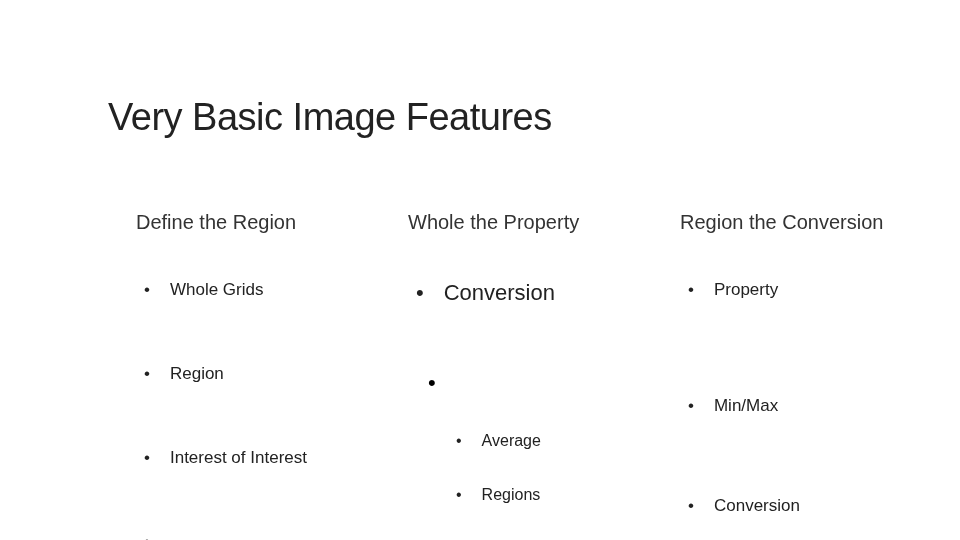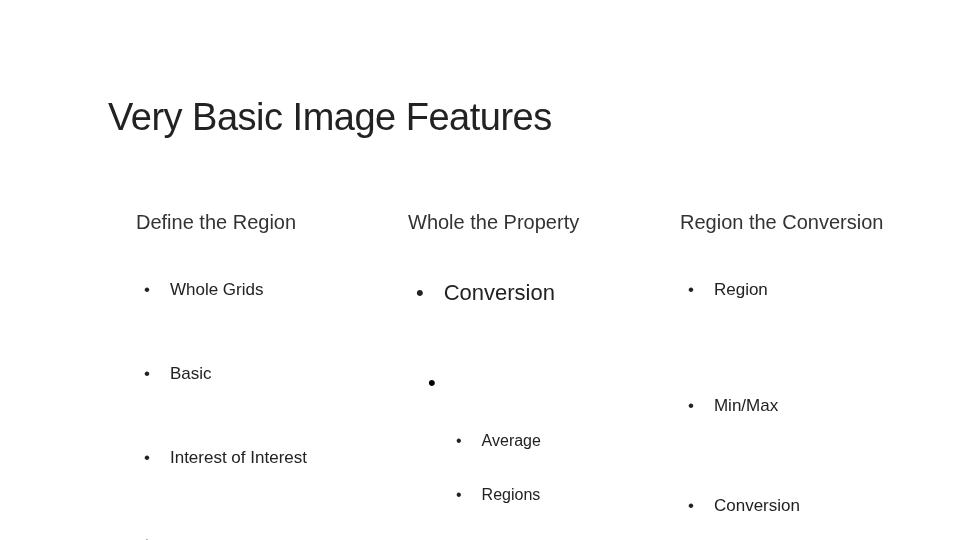--- a/index.html
+++ b/index.html
@@ -118,21 +118,21 @@
     <div class="column">
       <div class="column-header">Define the Region</div>
 
       <div class="bullet-item">
         <span class="bullet">•</span>
         <span>Whole Grids</span>
       </div>
 
       <div class="bullet-item">
         <span class="bullet">•</span>
-        <span>Basic</span>
+        <span>Region</span>
       </div>
 
       <div class="bullet-item">
         <span class="bullet">•</span>
         <span>Interest of Interest</span>
       </div>
 
       <div class="bullet-item relative-item">
         <span class="bullet">•</span>
       </div>
@@ -161,21 +161,21 @@
           </div>
         </div>
       </div>
     </div>
 
     <div class="column">
       <div class="column-header">Region the Conversion</div>
 
       <div class="bullet-item">
         <span class="bullet">•</span>
-        <span>Region</span>
+        <span>Property</span>
       </div>
 
       <div class="bullet-item" style="margin-top: 44px;">
         <span class="bullet">•</span>
         <span>Min/Max</span>
       </div>
 
       <div class="bullet-item" style="margin-top: 28px;">
         <span class="bullet">•</span>
         <span>Conversion</span>

